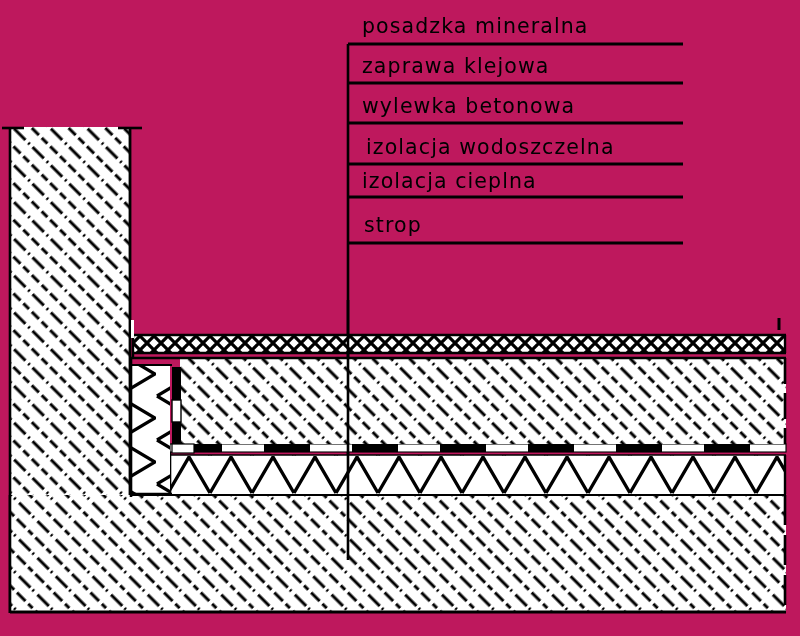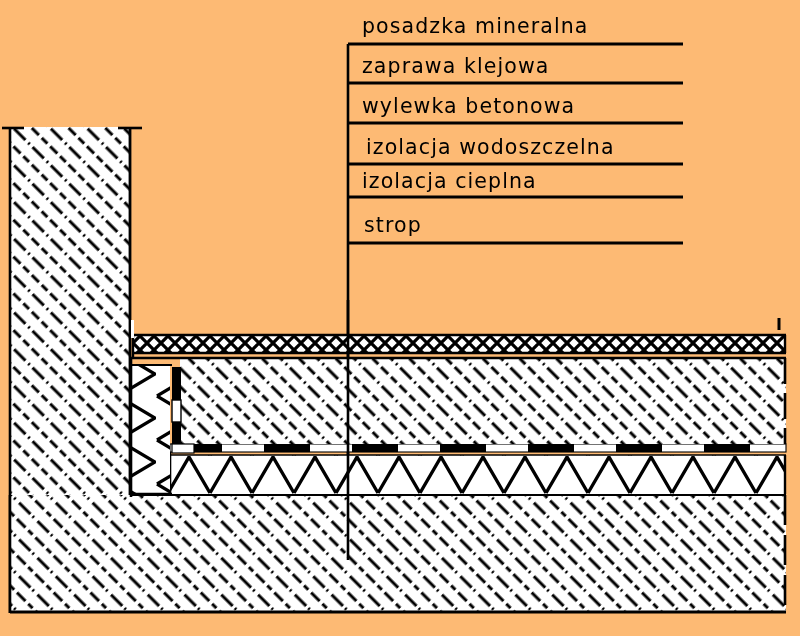--- a/index.html
+++ b/index.html
@@ -5,21 +5,21 @@
 <style>
   html,body{margin:0;padding:0;background:#ffffff;}
   body{
     font-family:"DejaVu Sans","Liberation Sans",sans-serif;
     -webkit-font-smoothing:antialiased;
   }
   #stage{
     position:relative;
     width:800px;
     height:636px;
-    background:#fdba74;
+    background:#be185d;
     overflow:hidden;
   }
   svg#drawing{
     position:absolute;
     left:0; top:0;
     width:800px;
     height:636px;
     display:block;
   }
   

